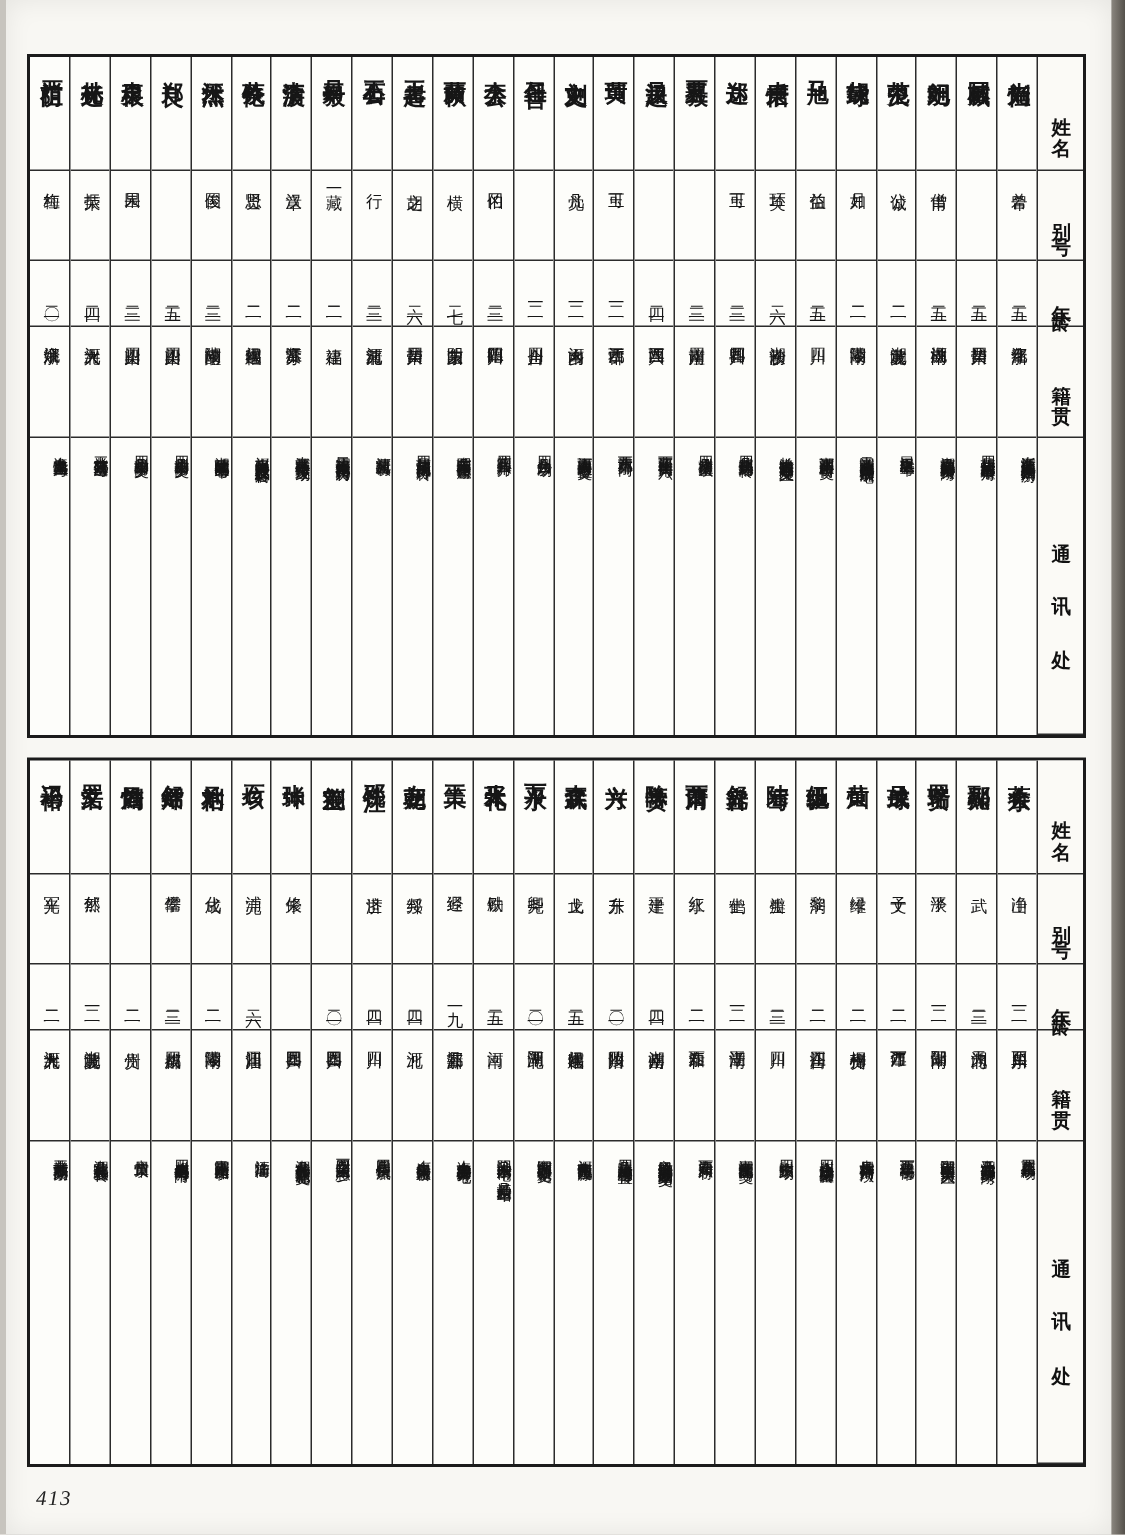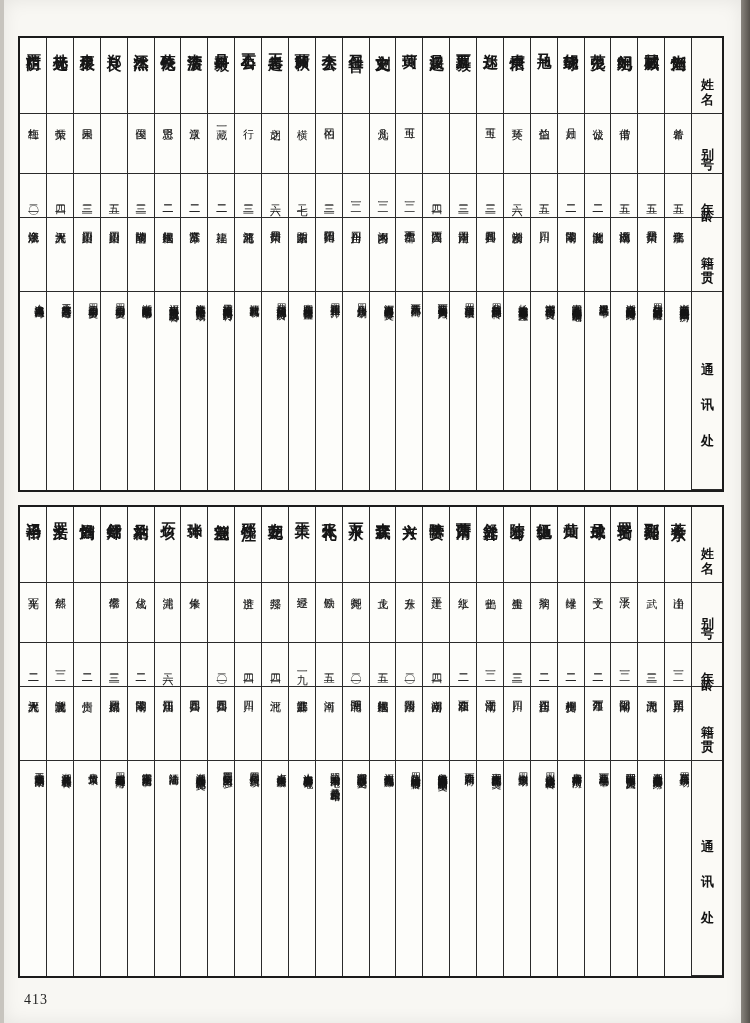--- a/index.html
+++ b/index.html
@@ -108,20 +108,21 @@
   .sec-top .hcell.h-address { height: 198px; }
   .sec-bottom .hcell.h-address { height: 215px; }
 
   .page-number {
     position: absolute;
     left: 24px; top: 992px;
     font-size: 14px;
     color: #222;
     letter-spacing: 1px;
     font-family: "Liberation Serif", "DejaVu Serif", serif;
+    font-style: italic;
   }
 </style>
 </head>
 <body>
 
 <div class="page"></div>
 
 <div class="content">
 
   <div class="section sec-top">

